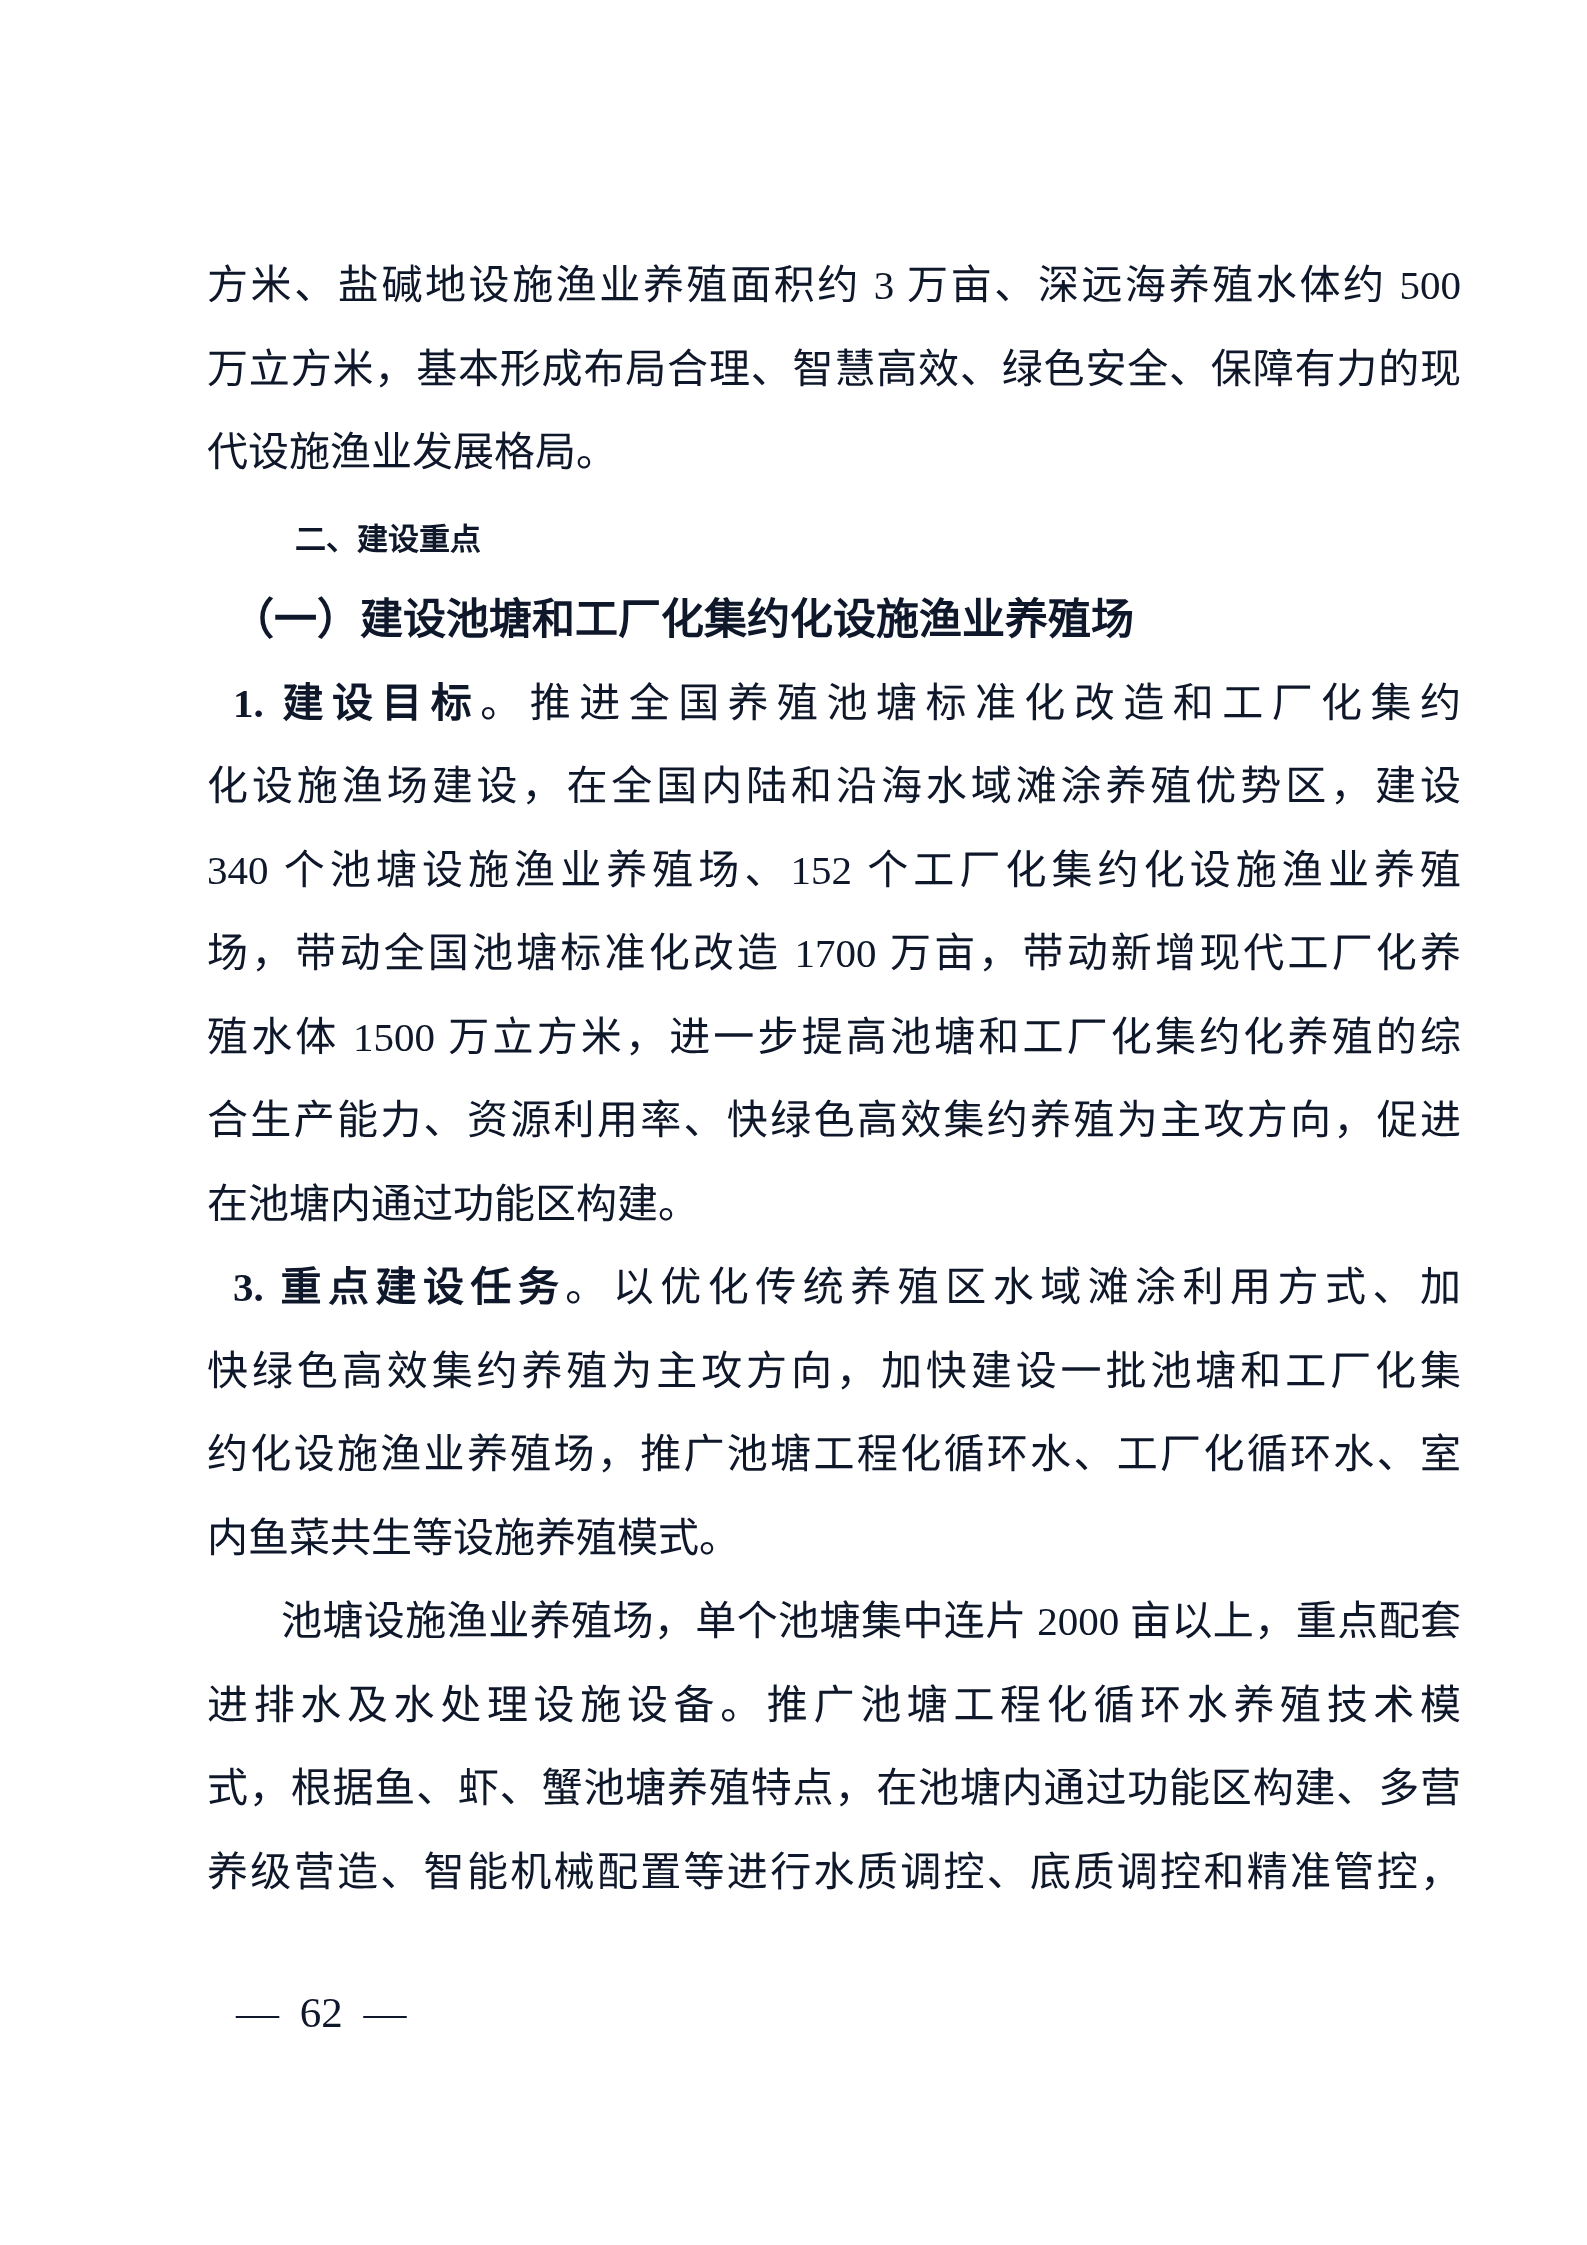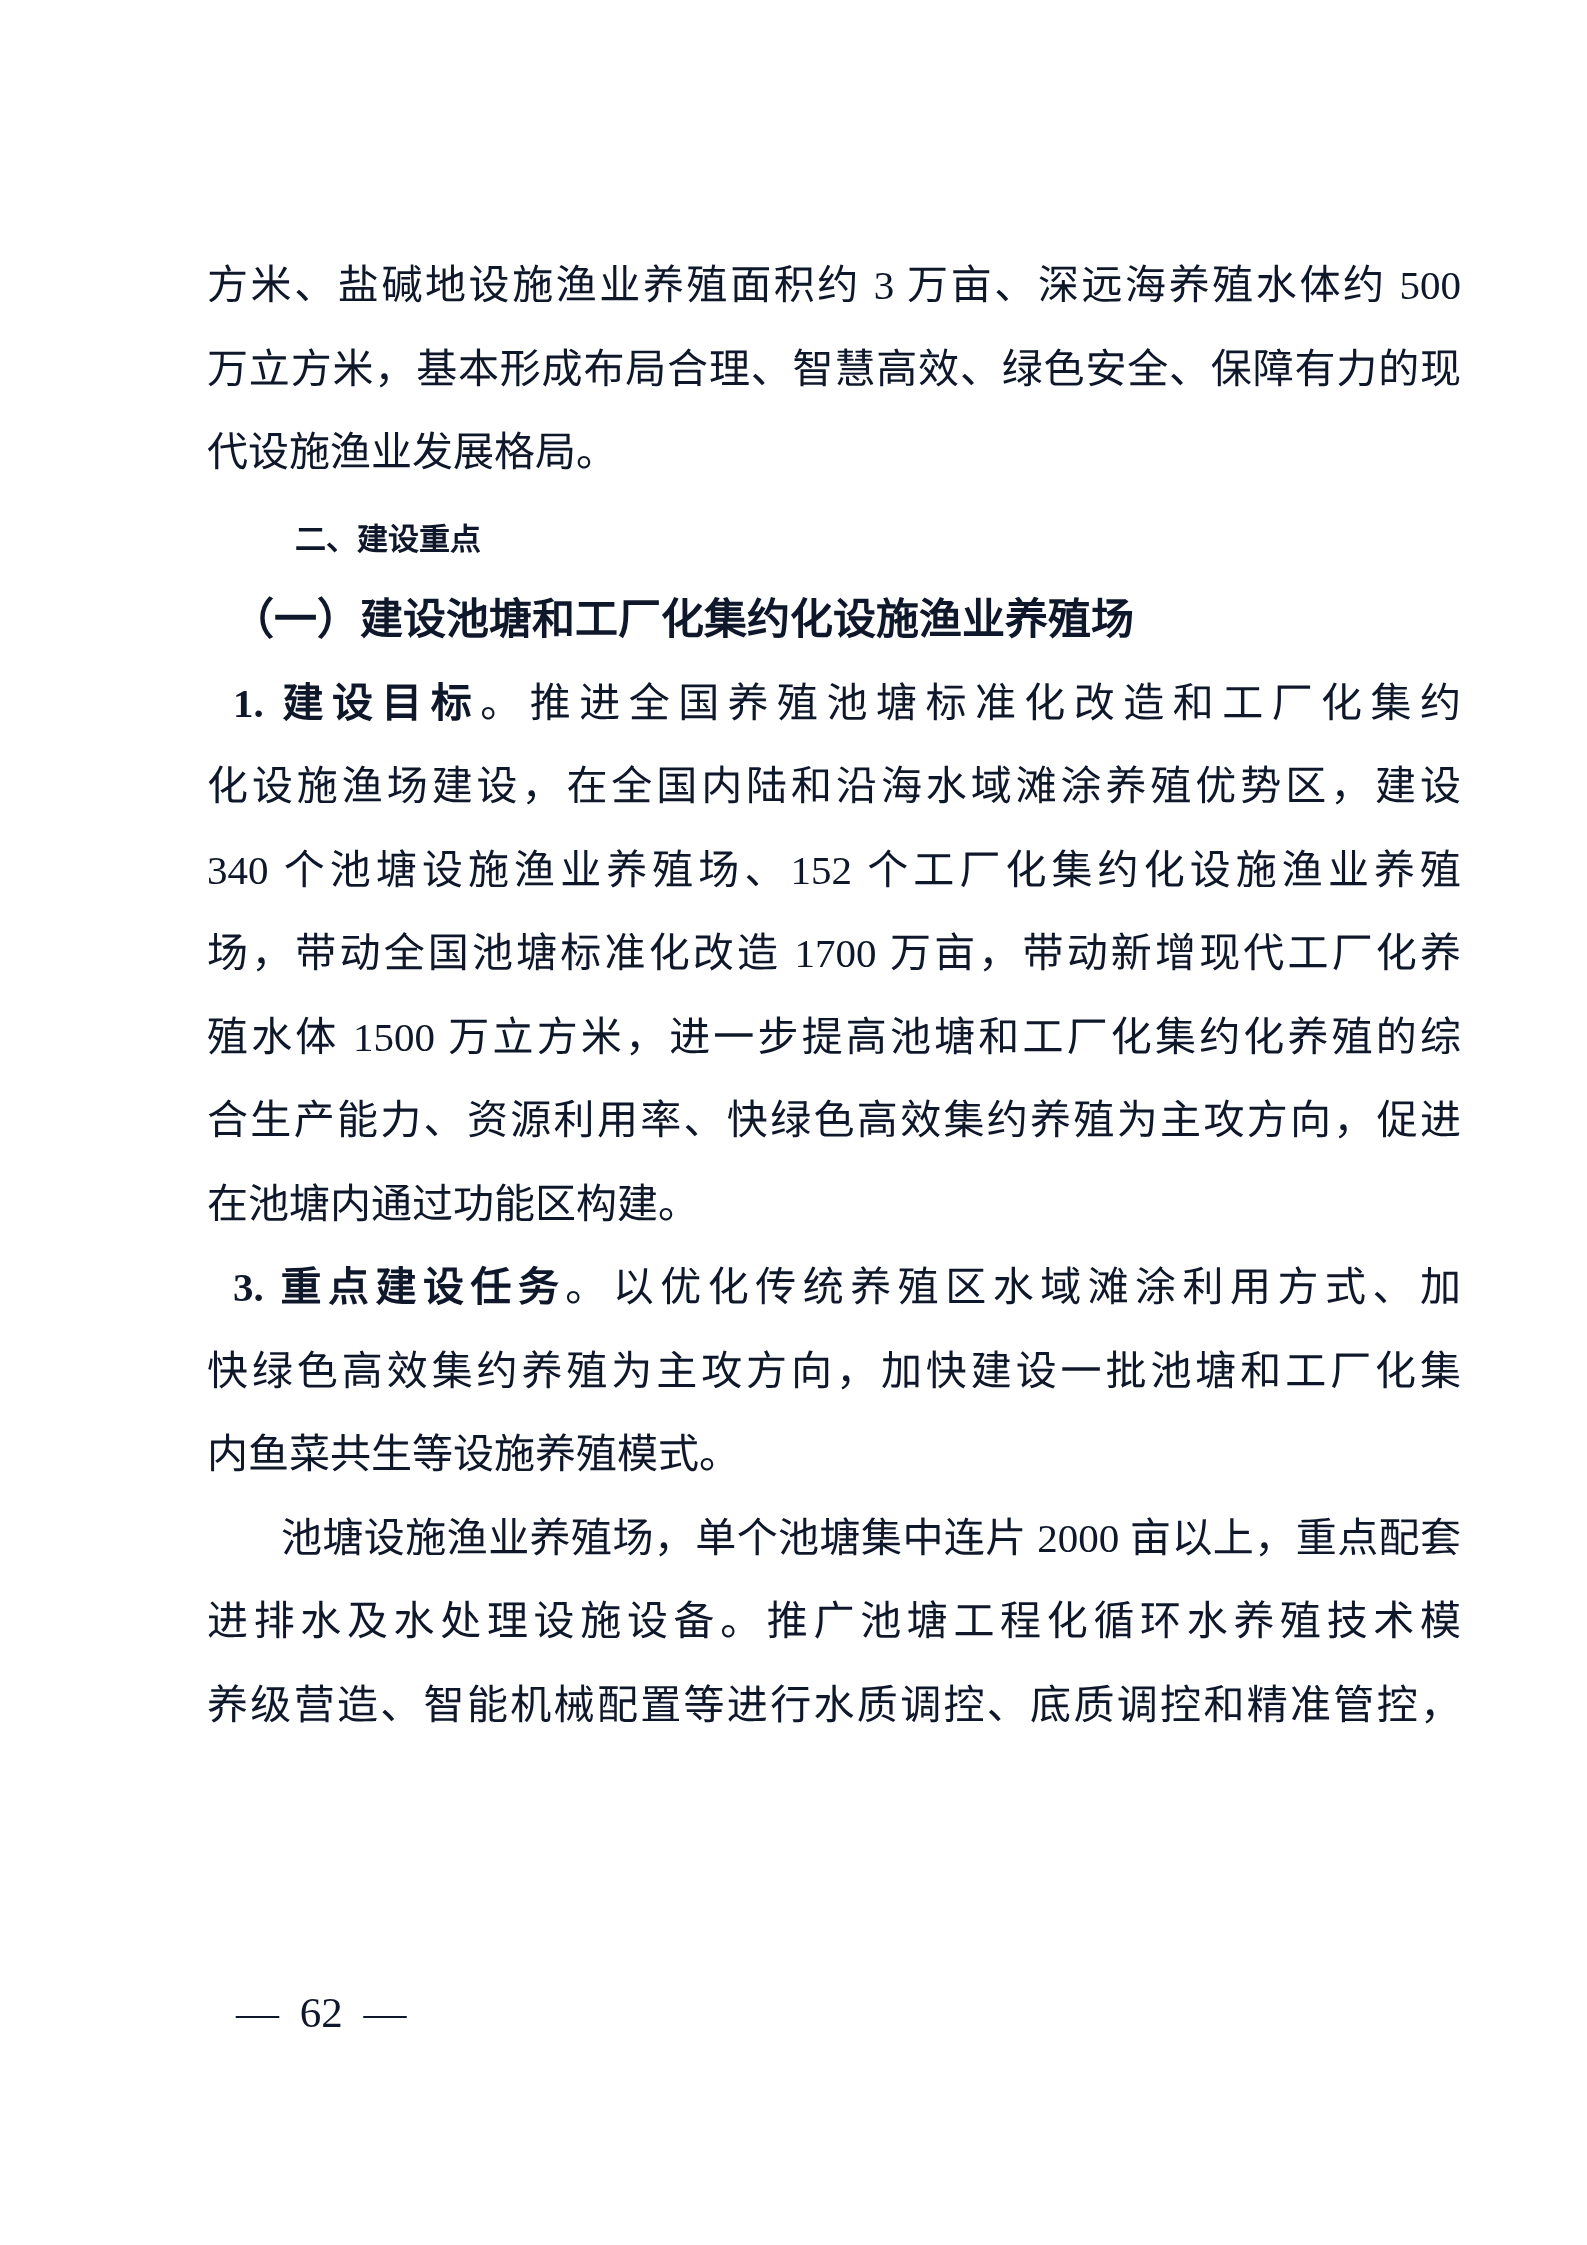--- a/index.html
+++ b/index.html
@@ -75,22 +75,24 @@
         <div class="line stretch"><span>化设施渔场建设，在全国内陆和沿海水域滩涂养殖优势区，建设</span></div>
         <div class="line stretch"><span>340 个池塘设施渔业养殖场、152 个工厂化集约化设施渔业养殖</span></div>
         <div class="line stretch"><span>场，带动全国池塘标准化改造 1700 万亩，带动新增现代工厂化养</span></div>
         <div class="line stretch"><span>殖水体 1500 万立方米，进一步提高池塘和工厂化集约化养殖的综</span></div>
         <div class="line stretch"><span>合生产能力、资源利用率、快绿色高效集约养殖为主攻方向，促进</span></div>
         <div class="line"><span>在池塘内通过功能区构建。</span></div>
       </div>
       <div class="block numbered-paragraph">
         <div class="line stretch"><span class="lead">3. 重点建设任务</span><span>。以优化传统养殖区水域滩涂利用方式、加</span></div>
         <div class="line stretch"><span>快绿色高效集约养殖为主攻方向，加快建设一批池塘和工厂化集</span></div>
+        <div class="line stretch"><span>约化设施渔业养殖场，推广池塘工程化循环水、工厂化循环水、室</span></div>
         <div class="line"><span>内鱼菜共生等设施养殖模式。</span></div>
       </div>
       <div class="block dash-paragraph">
         <div class="line stretch"><span>池塘设施渔业养殖场，单个池塘集中连片 2000 亩以上，重点配套</span></div>
         <div class="line stretch"><span>进排水及水处理设施设备。推广池塘工程化循环水养殖技术模</span></div>
+        <div class="line stretch"><span>式，根据鱼、虾、蟹池塘养殖特点，在池塘内通过功能区构建、多营</span></div>
         <div class="line stretch"><span>养级营造、智能机械配置等进行水质调控、底质调控和精准管控，</span></div>
       </div>
     </div>
   <div id="footer-pageno">— 62 —</div>
 </div>
 
 </body></html>

